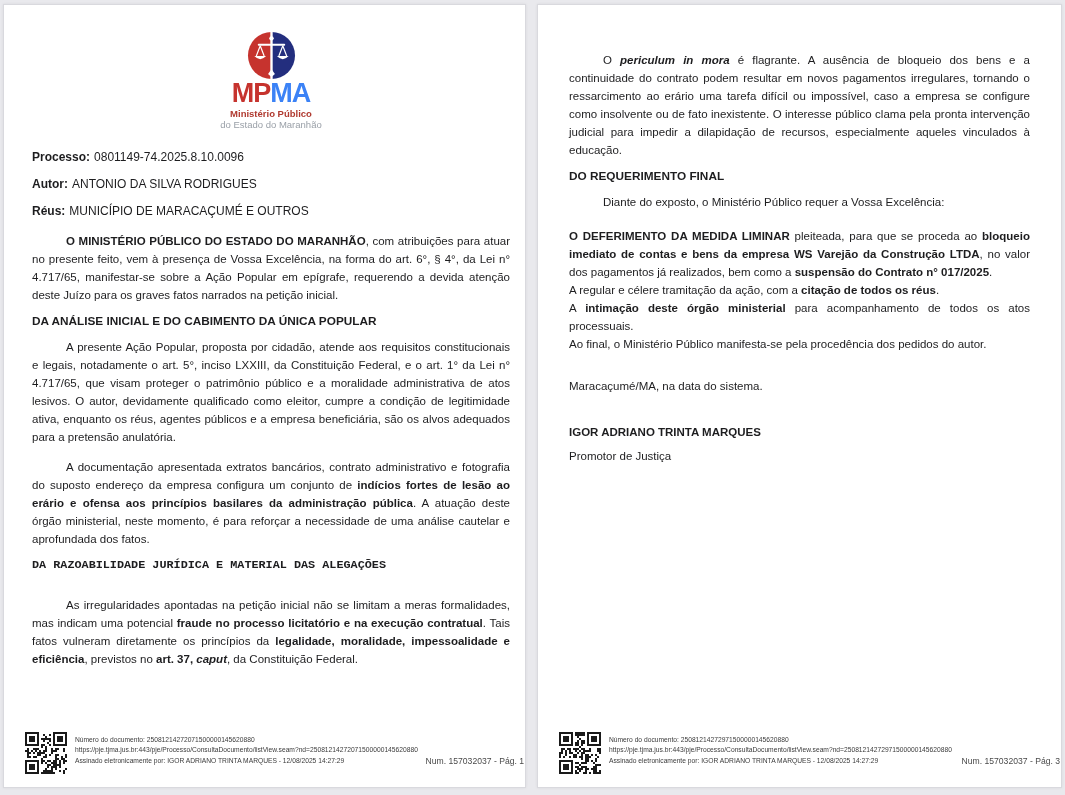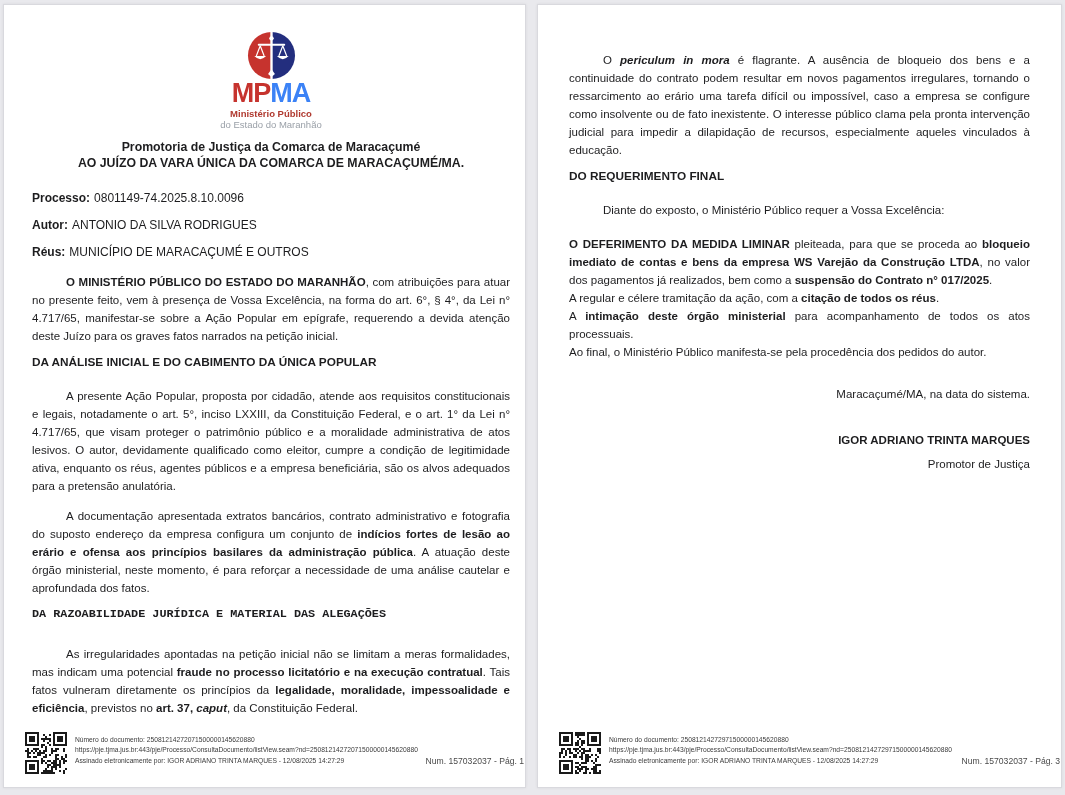--- a/index.html
+++ b/index.html
@@ -21,24 +21,24 @@
   #sheet-right{left:537px;width:525px;}
 
   
   .doc-body{font-size:11.5px;line-height:18px;}
   .content-left{padding:24px 15px 0 28px;}
   .content-right{padding:34px 31px 0 31px;}
 
   .blk{margin:0;}
   .blk.p{text-align:justify;text-indent:34px;margin-top:12px;}
   .blk.h{font-weight:bold;margin-top:8px;font-size:11.8px;}
-  .blk.h + .blk.p{margin-top:16px;}
+  .blk.h + .blk.p{margin-top:8px;}
   .blk.line{text-align:justify;margin-top:0;}
   .blk.p + .blk.line{margin-top:16px;}
-  .blk.center{text-align:right;}
+  .blk.center{text-align:left;}
   .blk.bold{font-weight:bold;}
   [data-name="opening-paragraph"]{margin-top:44px;}
   [data-name="paragraph-documentacao"]{margin-top:10px;}
   [data-name="heading-razoabilidade"]{margin-top:24px;font-family:Liberation Mono, monospace;}
   .blk.h[data-name="heading-razoabilidade"] + .blk.p{margin-top:22px;}
   [data-name="request-intro"]{margin-top:28px;}
   [data-name="signature-place"]{margin-top:24px;}
   [data-name="signature-name"]{margin-top:28px;font-weight:bold;}
   [data-name="signature-role"]{margin-top:6px;}
 
@@ -82,24 +82,20 @@
           <path d="M73 30 L65 51 M73 30 L81 51" stroke="#ffffff" stroke-width="2.4" fill="none"></path>
           <path d="M61 51 Q73 64 85 51 Z" fill="#ffffff"></path>
           <path d="M50 78 L43 88 L50 94 L57 88 Z" fill="#ffffff"></path>
         </svg>
       </div>
       <div class="mpma-word" data-name="mpma-wordmark"><span class="mp" data-name="mpma-wordmark-mp">MP</span><span class="ma" data-name="mpma-wordmark-ma">MA</span></div>
       <div class="logo-sub1" data-name="logo-subtitle-1">Ministério Público</div>
       <div class="logo-sub2" data-name="logo-subtitle-2">do Estado do Maranhão</div>
     </div>
 
-    <div class="doc-header" data-name="document-header">
-      <div data-name="header-promotoria">Promotoria de Justiça da Comarca de Maracaçumé</div>
-      <div data-name="header-juizo">AO JUÍZO DA VARA ÚNICA DA COMARCA DE MARACAÇUMÉ/MA.</div>
-    </div>
 
     <div class="meta" data-name="case-meta">
       <div class="meta-line" data-name="meta-processo"><span class="meta-label" data-name="meta-processo-label">Processo:</span><span data-name="meta-processo-value">0801149-74.2025.8.10.0096</span></div>
       <div class="meta-line" data-name="meta-autor"><span class="meta-label" data-name="meta-autor-label">Autor:</span><span data-name="meta-autor-value">ANTONIO DA SILVA RODRIGUES</span></div>
       <div class="meta-line" data-name="meta-reus"><span class="meta-label" data-name="meta-reus-label">Réus:</span><span data-name="meta-reus-value">MUNICÍPIO DE MARACAÇUMÉ E OUTROS</span></div>
     </div>
 
     <div data-name="page-1-body">
         <div class="blk p" data-name="opening-paragraph"><span style="font-weight: bold;">O MINISTÉRIO PÚBLICO DO ESTADO DO MARANHÃO</span><span>, com atribuições para atuar no presente feito, vem à presença de Vossa Excelência, na forma do art. 6°, § 4°, da Lei n° 4.717/65, manifestar-se sobre a Ação Popular em epígrafe, requerendo a devida atenção deste Juízo para os graves fatos narrados na petição inicial.</span></div>
         <div class="blk h" data-name="heading-analise">DA ANÁLISE INICIAL E DO CABIMENTO DA ÚNICA POPULAR</div>

